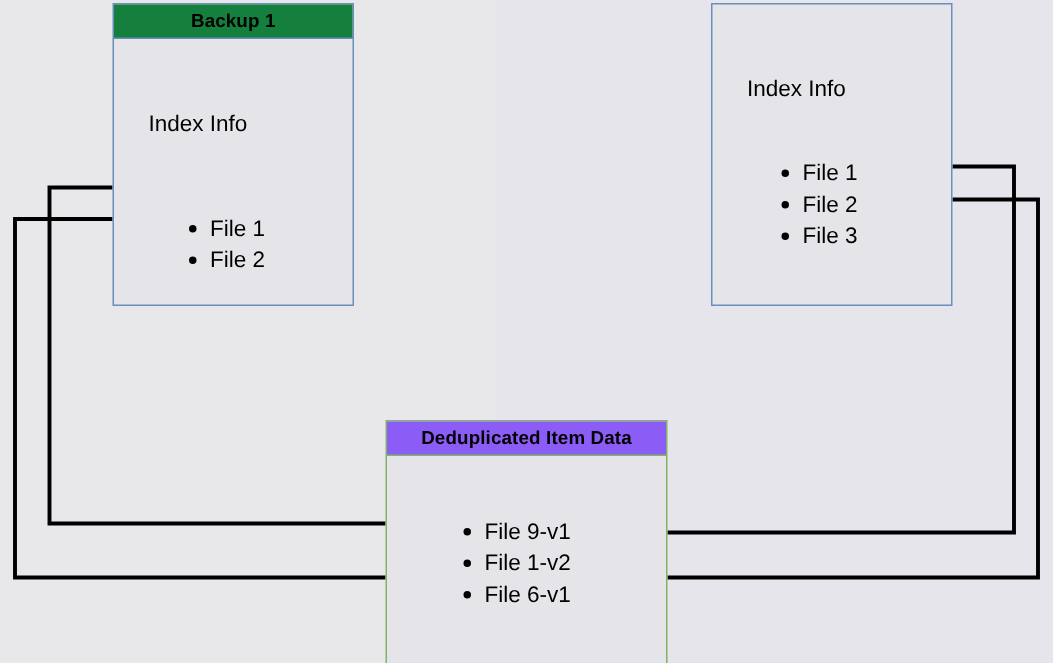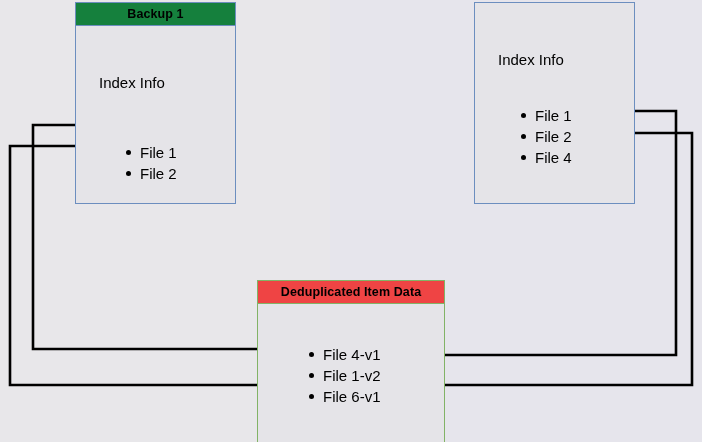--- a/index.html
+++ b/index.html
@@ -44,21 +44,21 @@
   .box-blue > .box-header {
     background: #15803d;
     border-bottom: 1.6px solid #6c8ebf;
     color: #000000;
   }
   .box-green {
     border: 1.6px solid #82b366;
     background: #e5e4e8;
   }
   .box-green > .box-header {
-    background: #ef4444;
+    background: #8b5cf6;
     border-bottom: 1.6px solid #82b366;
     color: #000000;
   }
   .box-header {
     height: 22px;
     line-height: 22px;
     text-align: center;
     font-size: 12.5px;
     font-weight: bold;
     letter-spacing: 0.1px;
@@ -143,29 +143,29 @@
       </ul>
     </div>
   </div>
 
   <div class="box box-blue" style="left:474px; top:2px; width:161px; height:202px;">
     <div class="box-body">
       <div class="section-title" style="left:23px; top:36px;">Index Info</div>
       <ul class="file-list" style="left:44px; top:90px;">
         <li>File 1</li>
         <li>File 2</li>
-        <li>File 4</li>
+        <li>File 3</li>
       </ul>
     </div>
   </div>
 
   <div class="box box-green" style="left:257px; top:280px; width:188px; height:168px;">
     <div class="box-header">Deduplicated Item Data</div>
     <div class="box-body">
       <ul class="file-list" style="left:49px; top:28px;">
-        <li>File 4-v1</li>
+        <li>File 9-v1</li>
         <li>File 1-v2</li>
         <li>File 6-v1</li>
       </ul>
     </div>
   </div>
 
 </div>
 
 </body></html>

